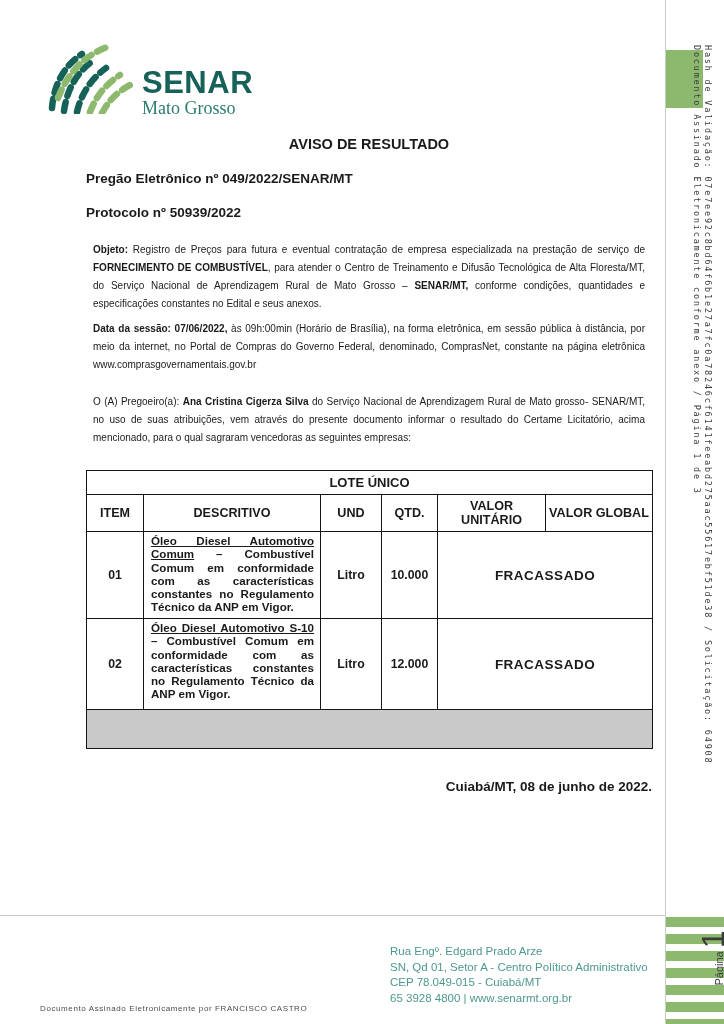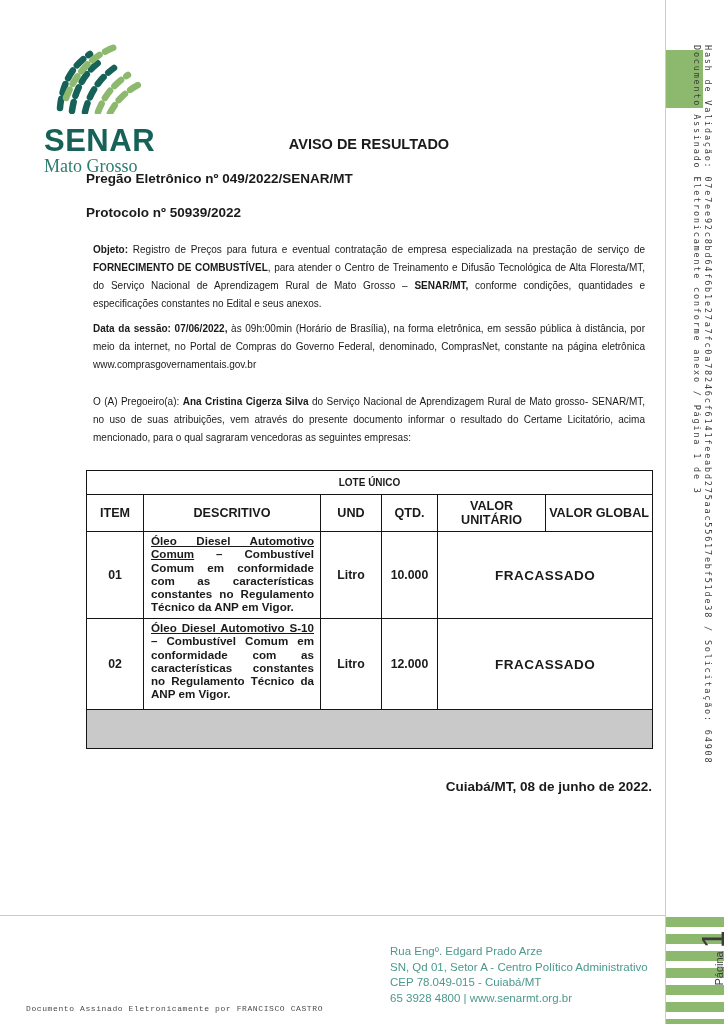--- a/index.html
+++ b/index.html
@@ -1,57 +1,57 @@
 <!DOCTYPE html>
 <html><head>
 <meta charset="utf-8">
 <style>
   html,body{margin:0;padding:0;background:#ffffff;}
   .page{position:relative;width:724px;height:1024px;background:#ffffff;overflow:hidden;
         font-family:"Liberation Sans","DejaVu Sans",sans-serif;color:#1a1a1a;}
 
   
-  .logo{position:absolute;left:44px;top:42px;display:flex;align-items:center;gap:8px;flex-direction:column;}
+  .logo{position:absolute;left:44px;top:42px;display:flex;align-items:flex-end;gap:2px;}
   .logo-name{font-size:31px;font-weight:bold;color:#176258;letter-spacing:.5px;line-height:30px;}
   .logo-region{font-size:18px;color:#2c7d6f;line-height:20px;font-family:Liberation Serif, serif;}
 
   
   .doc-body{position:absolute;left:86px;top:130px;width:566px;}
   .doc-title{font-size:14.5px;font-weight:bold;text-align:center;margin:6px 0 0 0;}
   .ref-line{font-size:13.5px;font-weight:bold;margin:19px 0 0 0;}
   .para{font-size:10px;line-height:18px;text-align:justify;margin:7px;}
   .para.first{margin-top:21px;}
   .para.spaced{margin-top:19px;}
   .b{font-weight:bold;}
   .u{text-decoration:underline;}
 
   
   table.result-table{border-collapse:collapse;width:566px;margin-top:23px;table-layout:fixed;}
   table.result-table td,table.result-table th{border:1.6px solid #151515;overflow:hidden;}
-  td.lote{font-size:10px;font-weight:bold;text-align:center;height:21px;}
+  td.lote{font-size:13px;font-weight:bold;text-align:center;height:21px;}
   th.col-h{font-size:12.6px;font-weight:bold;text-align:center;height:34px;padding:1px 2px;line-height:14.5px;}
   td.cc{font-size:12.3px;font-weight:bold;text-align:center;vertical-align:middle;}
   td.desc{font-size:11.6px;font-weight:bold;line-height:13.3px;text-align:justify;
           padding:2px 6px 2px 7px;vertical-align:top;}
   td.result{font-size:13.5px;font-weight:bold;text-align:center;letter-spacing:.5px;}
   tr.item-row-1 td{height:82px;}
   tr.item-row-2 td{height:86px;}
   td.gray-cell{background:#c9c9c9;height:36px;}
 
   .date-line{font-size:13.5px;font-weight:bold;text-align:right;margin:30px 0 0 0;}
 
   
   .v-frame{position:absolute;left:665px;top:0;width:1px;height:1024px;background:#c6cfc6;}
   .h-frame{position:absolute;left:0;top:915px;width:666px;height:1px;background:#c6cfc6;}
 
   
   .footer-org{position:absolute;left:68px;top:946px;font-size:13.5px;font-weight:bold;
               color:#2a7e72;line-height:16px;}
   .footer-addr{position:absolute;left:390px;top:944px;font-size:11.5px;color:#4d998d;line-height:15.6px;}
-  .signature-line{position:absolute;left:26px;top:1004px;font-family:Liberation Mono, monospace;
+  .signature-line{position:absolute;left:40px;top:1004px;font-family:Liberation Sans, sans-serif;
                   font-size:8px;letter-spacing:.6px;color:#4c4c4c;white-space:nowrap;}
 
   
   .validation-square{position:absolute;left:666px;top:50px;width:37px;height:58px;background:#8db96e;}
   .side-text{position:absolute;font-family:"DejaVu Sans Mono","Liberation Mono",monospace;
              font-size:8.5px;letter-spacing:1.8px;color:#3b3b3b;white-space:nowrap;
              transform:rotate(90deg);transform-origin:0 0;}
   .side-text.hash{left:713px;top:45px;}
   .side-text.signed{left:702px;top:45px;}
   .stripes{position:absolute;left:666px;top:917px;width:58px;height:107px;

